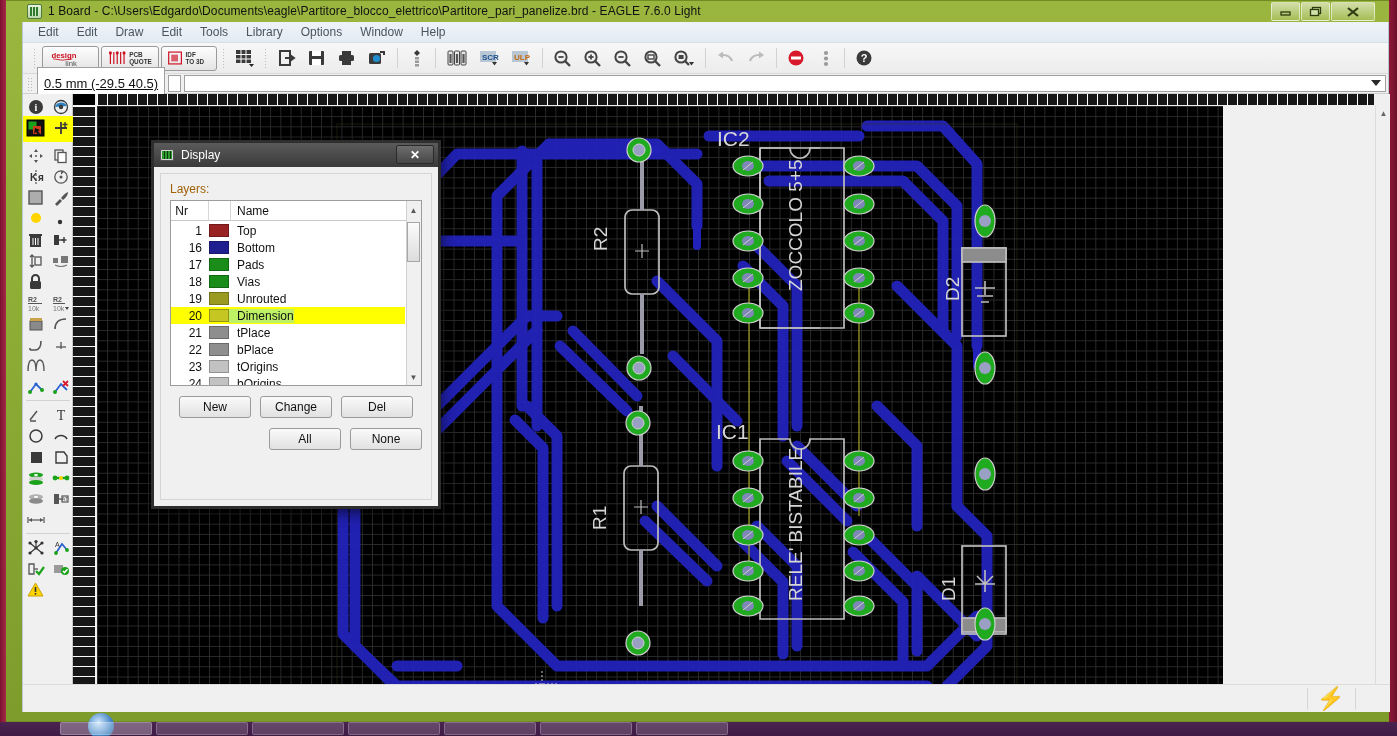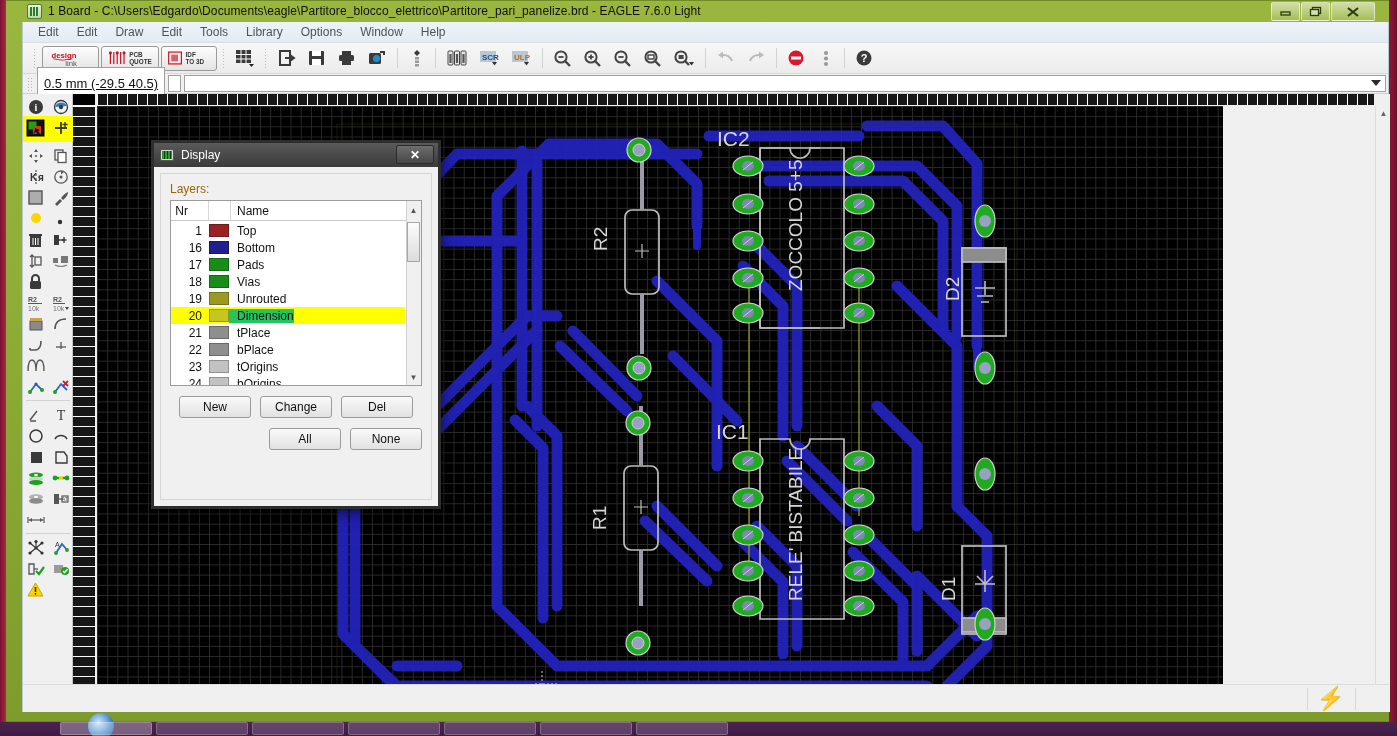--- a/index.html
+++ b/index.html
@@ -200,21 +200,21 @@
   .lb-up,.lb-dn{position:absolute;right:0;width:15px;height:15px;display:flex;
      align-items:center;justify-content:center;font-size:8px;color:#555;}
   .lb-up{top:2px;} .lb-dn{bottom:2px;}
 
   .lb-rows { position:absolute; left:0; top:21px; right:16px; bottom:0; }
   .lb-row { display:flex; height:17px; align-items:center; font-size:12px; color:#111; }
   .lb-row .nr { width:38px; text-align:right; padding-right:7px; }
   .lb-row .sw { width:20px; height:13px; border:1px solid rgba(0,0,0,.25); }
   .lb-row .nm { padding-left:8px; }
   .lb-row.highlight { background:#ffff00; }
-  .lb-row.highlight .nm { background:#22c55e; }
+  .lb-row.highlight .nm { background:#bef264; }
 
   .btnrow { display:flex; gap:9px; margin-top:10px; justify-content:center; }
   .dbtn {
     width:72px; height:22px;
     background: linear-gradient(180deg,#fafafa,#e1e1e1);
     border:1px solid #9b9b9b; border-radius:3px;
     font-size:12px; color:#111; display:flex; align-items:center; justify-content:center;
   }
   .btnrow.right { justify-content:flex-end; gap:9px; }
 

